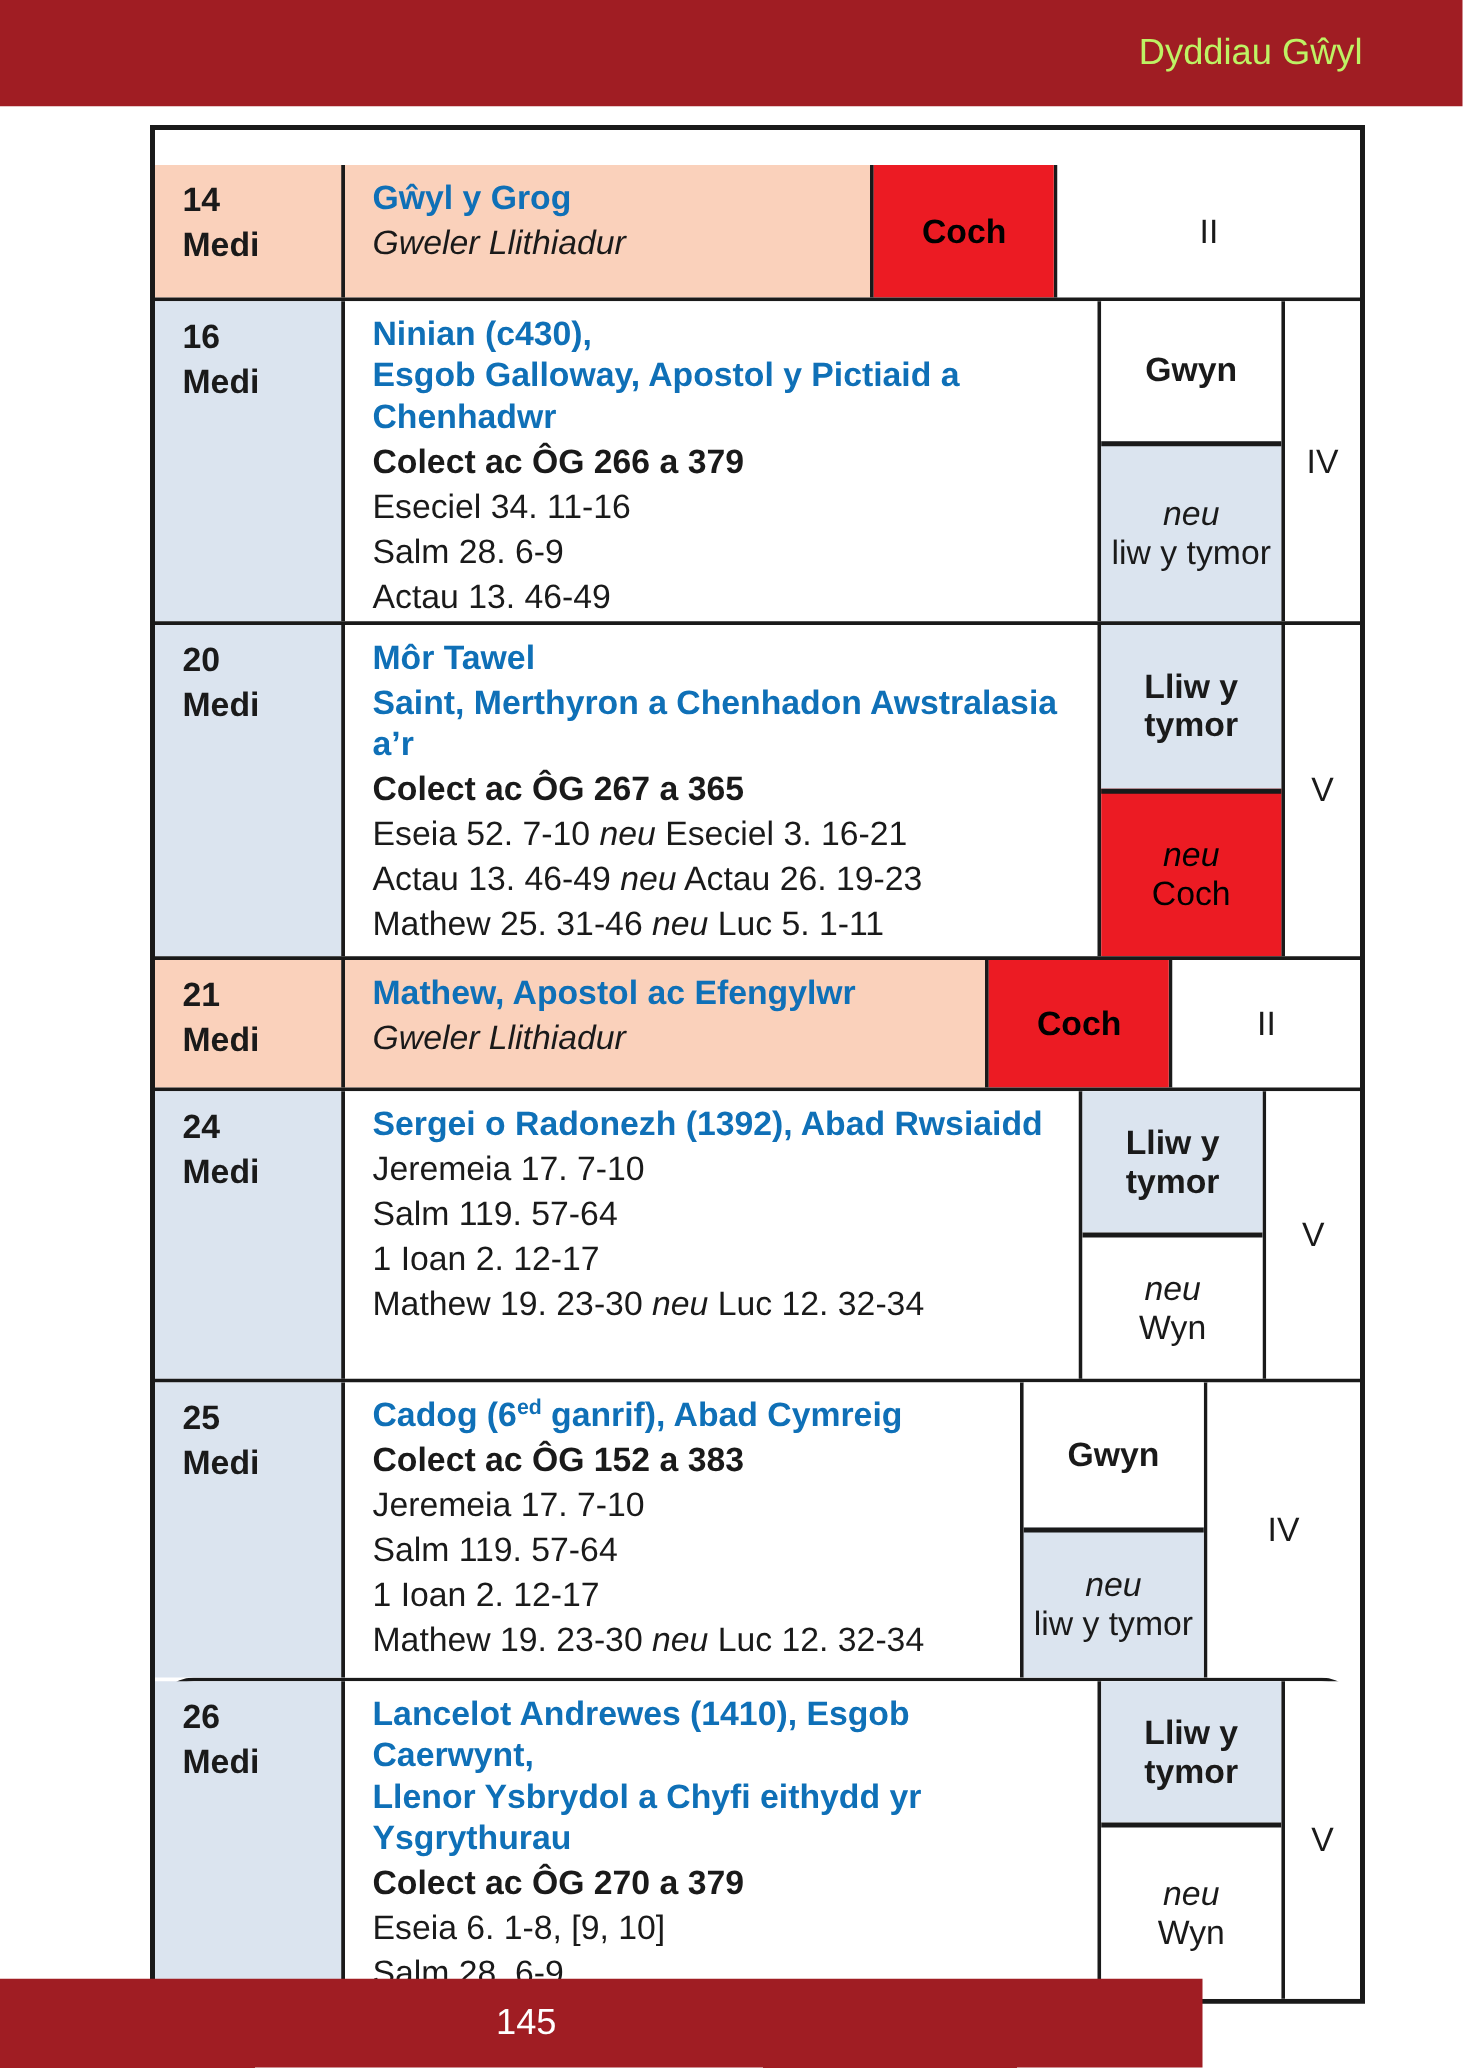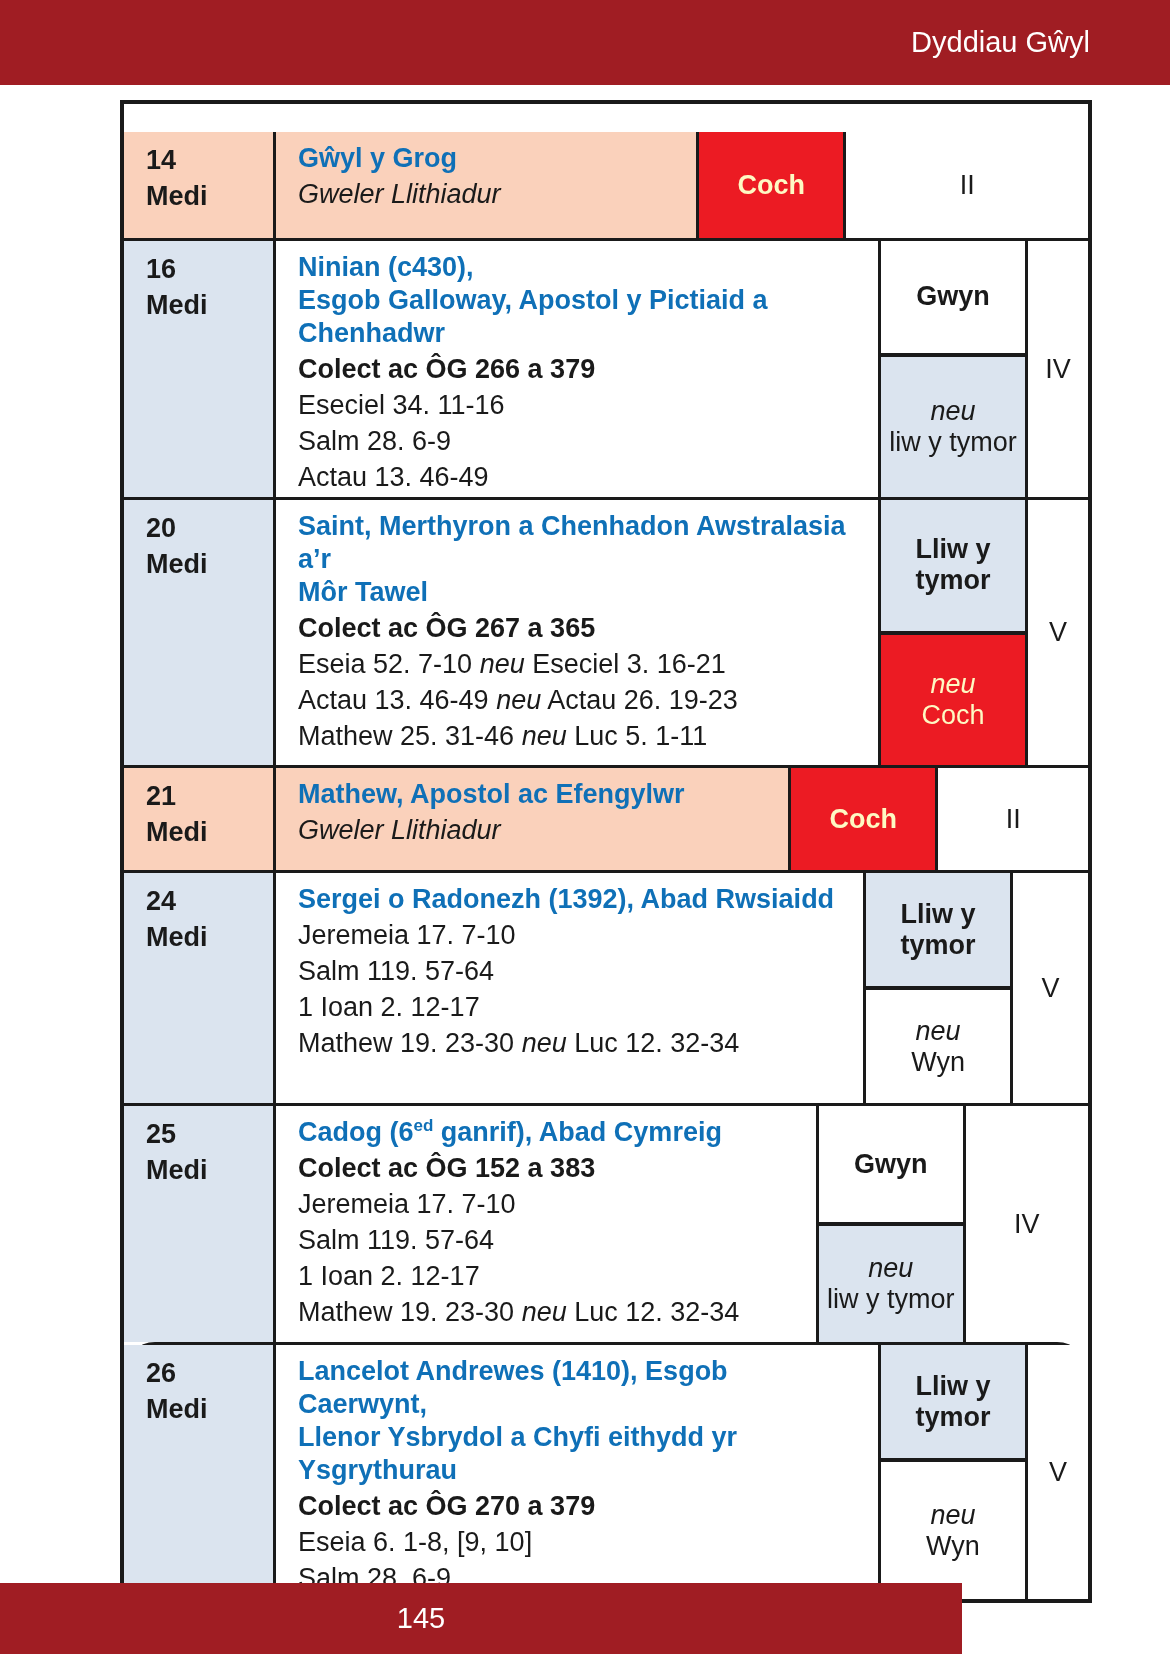--- a/index.html
+++ b/index.html
@@ -12,21 +12,21 @@
     --line:#1A1A1A;
   }
   html,body{margin:0;padding:0;}
   body{
     width:1170px;height:1654px;position:relative;background:#fff;
     font-family:"Liberation Sans", sans-serif;color:var(--text-black);
     overflow:hidden;
   }
   .topbar{
     position:absolute;top:0;left:0;width:1170px;height:85px;
-    background:var(--maroon);color:#ffffff;
+    background:var(--maroon);color:#bef264;
     display:flex;align-items:center;justify-content:flex-end;
     padding-right:80px;box-sizing:border-box;font-size:29px;
   }
   .bottombar{
     position:absolute;top:1583px;left:0;width:962px;height:71px;
     background:var(--maroon);color:#fff;
     display:flex;align-items:center;justify-content:center;
     padding-right:120px;box-sizing:border-box;font-size:29px;
   }
   .feast-table{
@@ -58,21 +58,21 @@
     width:150px;flex:0 0 150px;border-left:3px solid var(--line);
     border-right:3px solid var(--line);display:flex;flex-direction:column;background:#fff;
   }
   .colour-sub{
     flex-basis:0;display:flex;flex-direction:column;align-items:center;justify-content:center;
     text-align:center;font-size:27px;box-sizing:border-box;border-top:4px solid var(--line);
     padding:4px 4px;
   }
   .colour-sub:first-child{border-top:none;}
   .colour-sub .cl-line{line-height:31px;}
-  .bg-red{background:var(--red);color:#fef9c3;}
+  .bg-red{background:var(--red);color:#000000;}
   .bg-blue{background:var(--light-blue);color:var(--text-black);}
   .bg-white{background:#fff;color:var(--text-black);}
   .class-cell{
     flex:1 0 60px;display:flex;align-items:center;justify-content:center;
     font-size:27px;background:#fff;
   }
 </style>
 </head>
 <body>
 
@@ -125,22 +125,22 @@
         <div class="cell class-cell">
           <span>IV</span>
         </div>
       </div>
       <div class="frow theme-blue" style="height: 268px;">
         <div class="cell date-cell">
           <div class="day">20</div>
           <div class="month">Medi</div>
         </div>
         <div class="cell content-cell">
+          <div class="cline tight"><span class="r-title">Môr Tawel</span></div>
           <div class="cline"><span class="r-title">Saint, Merthyron a Chenhadon Awstralasia a’r</span></div>
-          <div class="cline tight"><span class="r-title">Môr Tawel</span></div>
           <div class="cline"><span class="r-bold">Colect ac ÔG 267 a 365</span></div>
           <div class="cline"><span>Eseia 52. 7-10 </span><span class="r-italic">neu</span><span> Eseciel 3. 16-21</span></div>
           <div class="cline"><span>Actau 13. 46-49 </span><span class="r-italic">neu</span><span> Actau 26. 19-23</span></div>
           <div class="cline"><span>Mathew 25. 31-46 </span><span class="r-italic">neu</span><span> Luc 5. 1-11</span></div>
         </div>
         <div class="cell colour-cell">
           <div class="colour-sub bg-blue" style="flex-grow: 50;">
             <div class="cl-line"><span class="r-bold">Lliw y</span></div>
             <div class="cl-line"><span class="r-bold">tymor</span></div>
           </div>

